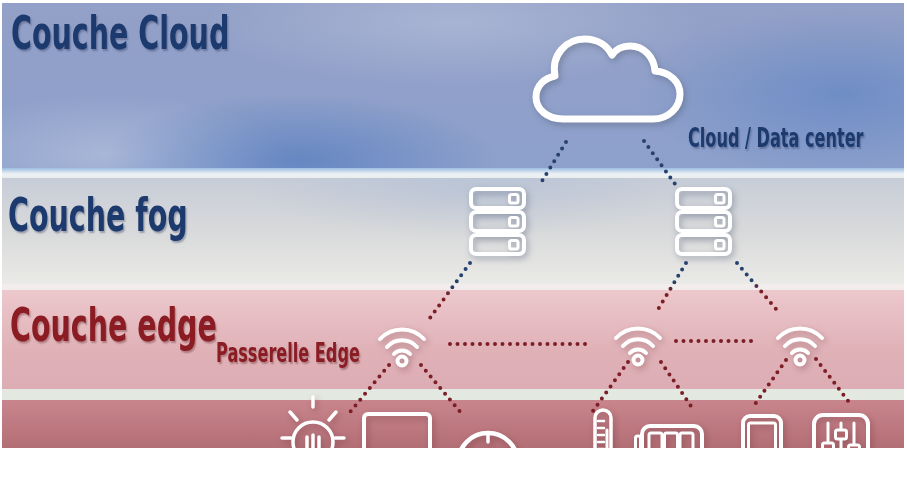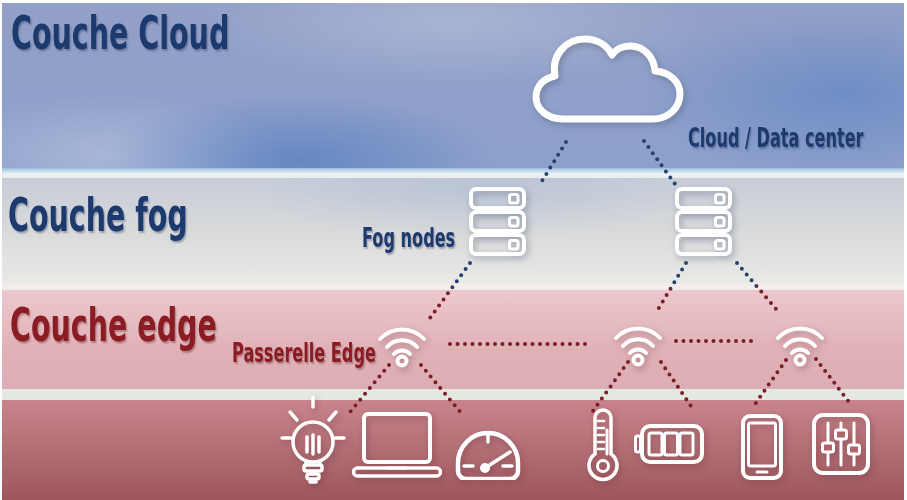--- a/index.html
+++ b/index.html
@@ -1,16 +1,16 @@
 <!DOCTYPE html>
 <html><head>
 <meta charset="utf-8">
 <style>
   html,body{margin:0;padding:0;background:#fff;}
-  .stage{position:relative;width:907px;height:500px;overflow:hidden;background:#fde047;
+  .stage{position:relative;width:907px;height:448px;overflow:hidden;background:#fde047;
          font-family:"DejaVu Sans","Liberation Sans",sans-serif;}
   .band,.strip{position:absolute;left:0;width:907px;}
 
   #band-cloud{top:3px;height:165px;background:
     radial-gradient(280px 95px ellipse at 33% 95%, rgba(62,110,185,.50), transparent 70%),
     radial-gradient(300px 120px ellipse at 93% 55%, rgba(70,118,192,.45), transparent 70%),
     radial-gradient(360px 90px ellipse at 50% 12%, rgba(216,223,238,.32), transparent 70%),
     radial-gradient(240px 80px ellipse at 12% 92%, rgba(206,214,231,.42), transparent 75%),
     linear-gradient(180deg,#93a0c7 0%,#8da0cc 100%);}
   #strip-cloud-fog{top:168px;height:10px;background:linear-gradient(180deg,#9cbde2 0%,#eef2f4 60%,#e9edec 100%);}
@@ -31,21 +31,21 @@
   .navy{color:#1c3a6e;text-shadow:2px 2px 2px rgba(40,50,85,.35);}
   .dred{color:#8c1c24;text-shadow:2px 2px 2px rgba(80,25,30,.35);}
   .title{font-size:46px;}
   .sub{font-size:26px;}
 
   #lbl-couche-cloud{left:11px;top:8px;}
   #lbl-cloud-dc{left:688px;top:124px;}
   #lbl-couche-fog{left:8px;top:190px;}
   #lbl-fog-nodes{left:362px;top:224px;}
   #lbl-couche-edge{left:10px;top:300px;}
-  #lbl-passerelle{left:232px;top:339px;text-decoration:underline;}
+  #lbl-passerelle{left:216px;top:339px;text-decoration:underline;}
   #lbl-edge-devices{left:138px;top:430px;}
 
   .icon{position:absolute;}
   .icon svg{display:block;}
   .sh-blue{filter:drop-shadow(2px 3px 3px rgba(90,100,125,.5));}
   .sh-pink{filter:drop-shadow(2px 3px 3px rgba(130,70,80,.45));}
   .sh-red{filter:drop-shadow(2px 3px 3px rgba(110,55,60,.45));}
 
   #connectors{position:absolute;top:0;left:0;width:907px;height:500px;pointer-events:none;}
 </style>
@@ -101,22 +101,20 @@
     <line class="dot rd" x1="786" y1="360" x2="753" y2="407"></line>
     <line class="dot rd" x1="816" y1="359" x2="849" y2="402"></line>
   </svg>
 
   <div class="label title navy" id="lbl-couche-cloud">
     <span class="cond">Couche Cloud</span></div>
   <div class="label sub navy" id="lbl-cloud-dc">
     <span class="cond">Cloud / Data center</span></div>
   <div class="label title navy" id="lbl-couche-fog">
     <span class="cond">Couche fog</span></div>
-  <div class="label sub navy" id="lbl-fog-nodes">
-    <span class="cond">Fog nodes</span></div>
   <div class="label title dred" id="lbl-couche-edge">
     <span class="cond">Couche edge</span></div>
   <div class="label sub dred" id="lbl-passerelle">
     <span class="cond">Passerelle Edge</span></div>
 
   <div class="icon sh-blue" style="left:532px;top:34px">
     <svg width="152" height="92" viewBox="0 0 152 92" fill="none" stroke="#fff" stroke-width="7" stroke-linejoin="round" stroke-linecap="round">
       <path d="M 31 85 C 15 85 4 75 4 63 C 4 52 12 44 23 42 C 19 21 34 5 53 5 C 65 5 75 11 80 21 C 84 15 91 12 98 12 C 112 12 122 23 123 37 C 138 38 148 48 148 60 C 148 74 136 85 121 85 Z"></path>
     </svg>
   </div>

